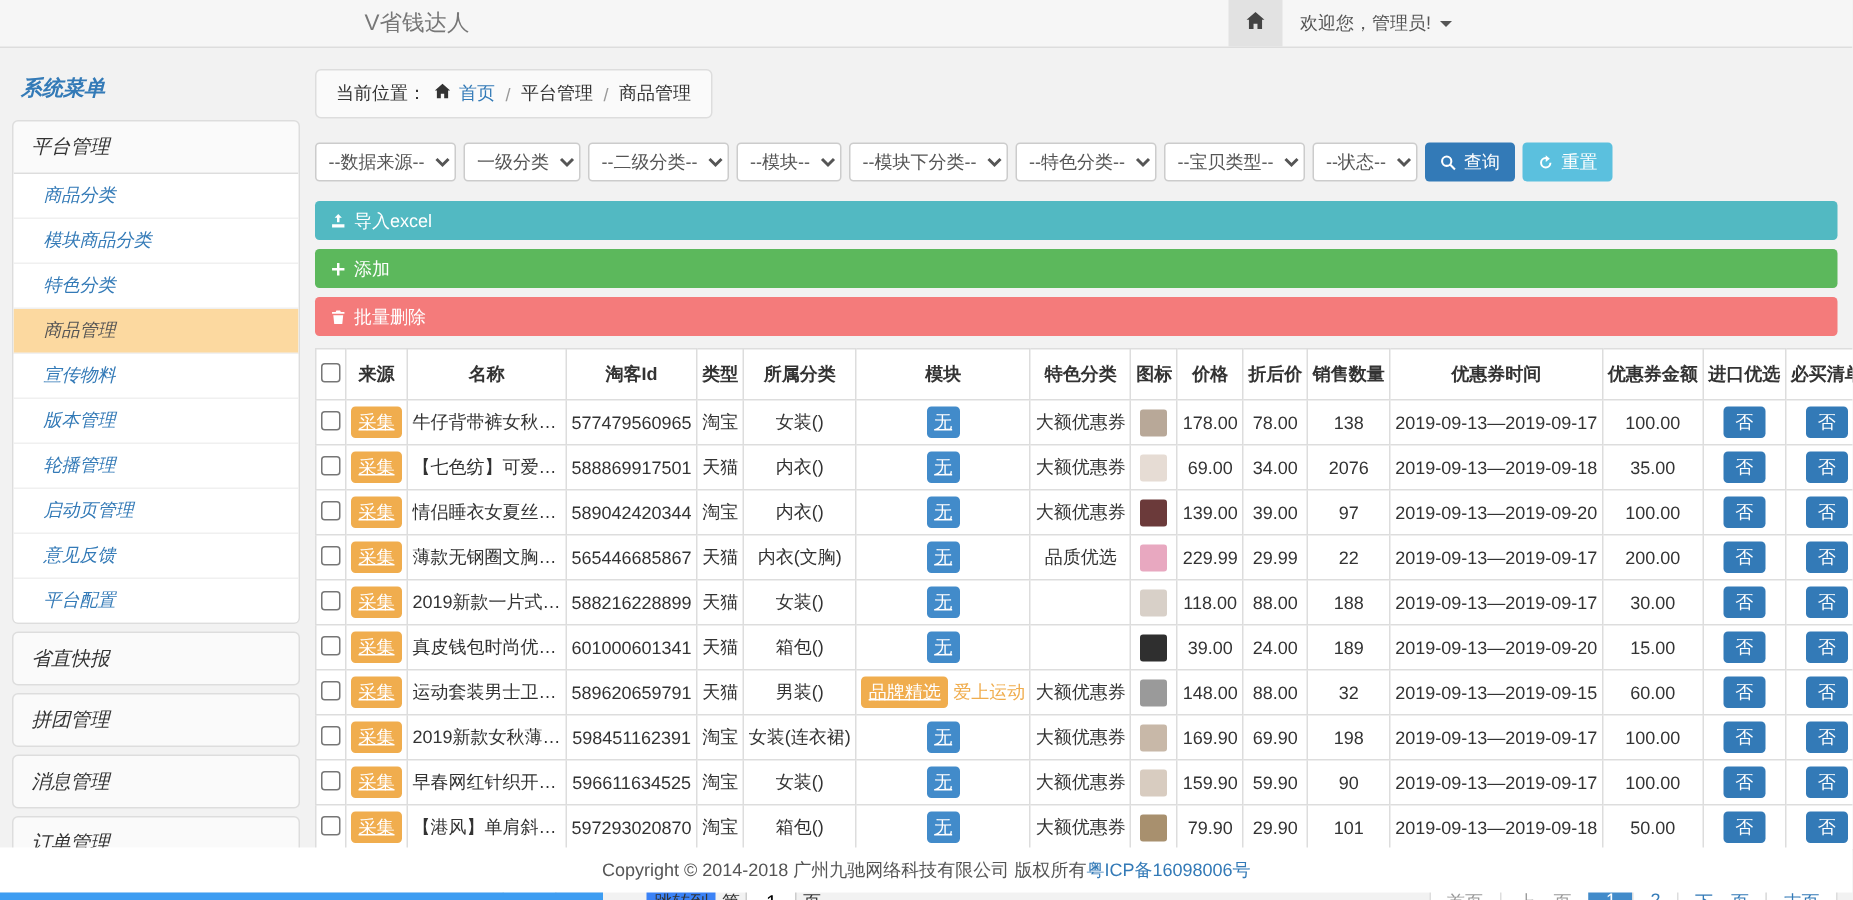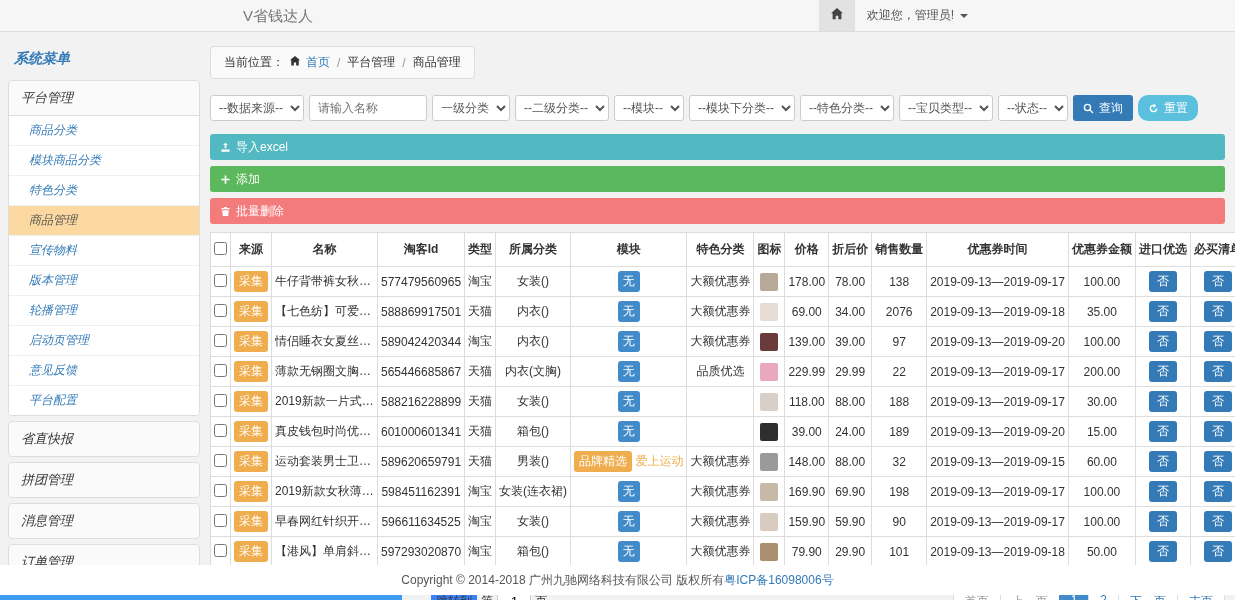--- a/index.html
+++ b/index.html
@@ -37,36 +37,36 @@
 
   .filter-row { display: flex; align-items: center; gap: 5px; margin-top: 16px; }
   select.filter-select, input.filter-input {
     height: 26px; border: 1px solid #ccc; border-radius: 3px; background: #fff; color: #555; font-size: 12px;
     font-family: inherit; padding: 0 4px; }
   input.filter-input { width: 118px; padding: 0 8px; }
 
   .btn { display: inline-flex; align-items: center; gap: 5px; border: none; border-radius: 3px; color: #fff;
     font-size: 12px; font-family: inherit; height: 26px; padding: 0 10px; cursor: pointer; }
   .btn-search { background: #337ab7; }
-  .btn-reset  { background: #5bc0de; border-radius: 10px; }
+  .btn-reset  { background: #5bc0de; }
   .btn-import { background: #52b9c2; }
   .btn-add    { background: #5cb85c; }
   .btn-del    { background: #f47b7b; }
   .btn .ico { display: inline-flex; align-items: center; }
 
   .action-bar { display: flex; justify-content: flex-end; gap: 6px; margin: 13px 0 8px; flex-direction: column; }
 
   
   .goods-table { width: 100%; border-collapse: collapse; background: #fff; table-layout: auto; }
   .goods-table th, .goods-table td { border: 1px solid #ddd; padding: 4px 3px; text-align: center;
     font-size: 12px; white-space: nowrap; }
   .goods-table th { padding: 8px 3px; font-weight: bold; color: #333; background: #fff; }
   .goods-table td.name-cell { max-width: 106px; overflow: hidden; text-overflow: ellipsis; text-align: left; color: #333; }
   .cb-col { width: 24px; }
-  .badge { display: inline-block; border-radius: 3px; color: #fff; padding: 2px 5px; font-size: 12px; }
+  .badge { display: inline-block; border-radius: 3px; color: #fff; padding: 2px 5px; font-size: 12px; text-decoration: underline; }
   .badge-orange { background: #f0ad4e; }
   .badge-blue   { background: #428bca; }
   .orange-text  { color: #f0ad4e; }
   .thumb { display: inline-block; width: 18px; height: 18px; border-radius: 2px; vertical-align: middle; }
   .pill { display: inline-block; border: none; border-radius: 3px; color: #fff; font-size: 12px; font-family: inherit;
     padding: 2px 8px; cursor: pointer; }
   .pill-blue { background: #337ab7; }
 
   
   .table-footer { display: flex; justify-content: space-between; align-items: center; margin-top: 12px; color: #333; }
@@ -151,21 +151,20 @@
     </span>
     <a class="link">首页</a>
     <span class="sep">/</span>
     <span>平台管理</span>
     <span class="sep">/</span>
     <span>商品管理</span>
   </div>
 
   <div class="filter-row" id="filter-row">
     <select class="filter-select"><option>--数据来源--</option></select>
-      <input class="filter-input" placeholder="请输入名称" style="">
       <select class="filter-select"><option>一级分类</option></select>
       <select class="filter-select"><option>--二级分类--</option></select>
       <select class="filter-select"><option>--模块--</option></select>
       <select class="filter-select"><option>--模块下分类--</option></select>
       <select class="filter-select"><option>--特色分类--</option></select>
       <select class="filter-select"><option>--宝贝类型--</option></select>
       <select class="filter-select"><option>--状态--</option></select>
       <button class="btn btn-search" id="search-btn">
       <span class="ico">
         <svg viewBox="0 0 16 16" width="11" height="11" fill="none" stroke="#fff" stroke-width="2">

